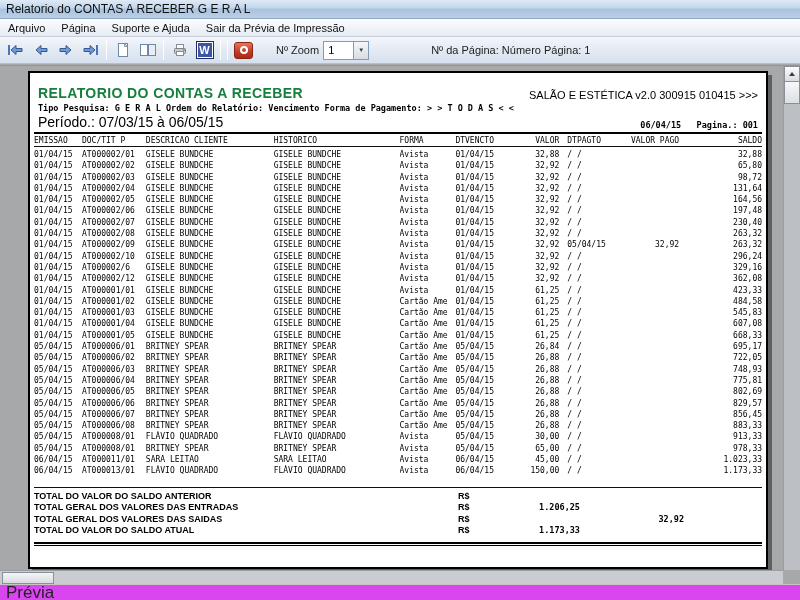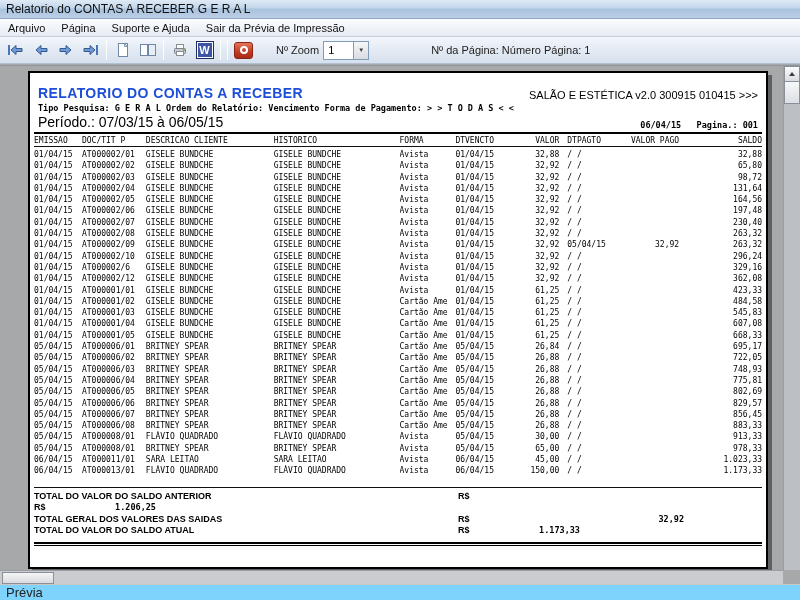--- a/index.html
+++ b/index.html
@@ -45,21 +45,21 @@
 
   
   .preview { position:absolute; top:65px; left:0; right:0; bottom:16px; background:#a6a8aa; border-top:1px solid #8e959d; }
   .page {
     position:absolute; left:28px; top:5px; width:740px; height:498px;
     background:#fff; border:2px solid #000; box-shadow:4px 4px 0 #5e5f60;
     padding:10px 4px 0 4px; overflow:hidden;
   }
 
   .rpt-head-row { display:flex; justify-content:space-between; align-items:flex-end; margin:2px 4px 0 4px; }
-  .rpt-title { font-size:14px; font-weight:bold; color:#1d4ed8; letter-spacing:.4px; }
+  .rpt-title { font-size:14px; font-weight:bold; color:#15803d; letter-spacing:.4px; }
   .rpt-version { font-size:11px; color:#000; }
   .rpt-filters { font-family:"DejaVu Sans Mono", monospace; font-size:8.5px; font-weight:bold; margin:2px 4px 0 4px; white-space:nowrap; }
   .rpt-period-row { display:flex; justify-content:space-between; align-items:flex-end; margin:1px 4px 2px 4px; }
   .rpt-period { font-size:14px; }
   .rpt-dateinfo { font-family:"DejaVu Sans Mono", monospace; font-size:8.5px; font-weight:bold; }
   .rule2 { border-top:2px solid #000; margin-top:2px; }
   .rule1 { border-top:1px solid #101010; }
 
   .cols-header, .row { display:flex; white-space:nowrap; font-family:"DejaVu Sans Mono", monospace; font-size:8px; }
   .cols-header { font-weight:normal; padding:2px 0 1px 0; }
@@ -81,21 +81,21 @@
 
   
   .vscroll { position:absolute; top:0; right:0; bottom:14px; width:17px; background:#bcbfc4; border-left:1px solid #999ea5; }
   .vup { height:16px; background:linear-gradient(#fcfcfd,#d9dce0); border:1px solid #8a9097; display:flex; align-items:center; justify-content:center; }
   .vup .tri { width:0; height:0; border-left:3px solid transparent; border-right:3px solid transparent; border-bottom:4px solid #3a3f45; }
   .vthumb { height:22px; background:linear-gradient(#f7f8f9,#dcdfe3); border:1px solid #8a9097; border-top:none; }
   .hscroll { position:absolute; left:0; right:17px; bottom:0; height:14px; background:#caccd0; border-top:1px solid #999ea5; }
   .hthumb { width:52px; height:12px; margin:1px 0 0 2px; background:linear-gradient(#f4f5f6,#d9dbdf); border:1px solid #8a9097; }
 
   .statusbar { position:absolute; left:0; right:0; bottom:0; height:16px;
-    background:#7dd3fc; border-top:1px solid #c9c7c5; font-size:13px; color:#222;
+    background:#d946ef; border-top:1px solid #c9c7c5; font-size:17px; color:#222;
     display:flex; align-items:center; padding-left:6px; }
 
   svg { display:block; }
 </style>
 </head>
 <body>
 
 <div>
 
   <div class="titlebar">
@@ -571,20 +571,21 @@
 
       <div class="rule1 totals-top"></div>
       <div class="totals">
           <div class="trow">
           <span class="tlabel">TOTAL DO VALOR DO SALDO ANTERIOR</span>
           <span class="tcur">R$</span>
           <span class="tval"></span>
           <span class="tval2"></span>
         </div>
           <div class="trow">
+          <span class="tlabel">TOTAL GERAL DOS VALORES DAS ENTRADAS</span>
           <span class="tcur">R$</span>
           <span class="tval">1.206,25</span>
           <span class="tval2"></span>
         </div>
           <div class="trow">
           <span class="tlabel">TOTAL GERAL DOS VALORES DAS SAIDAS</span>
           <span class="tcur">R$</span>
           <span class="tval"></span>
           <span class="tval2">32,92</span>
         </div>

